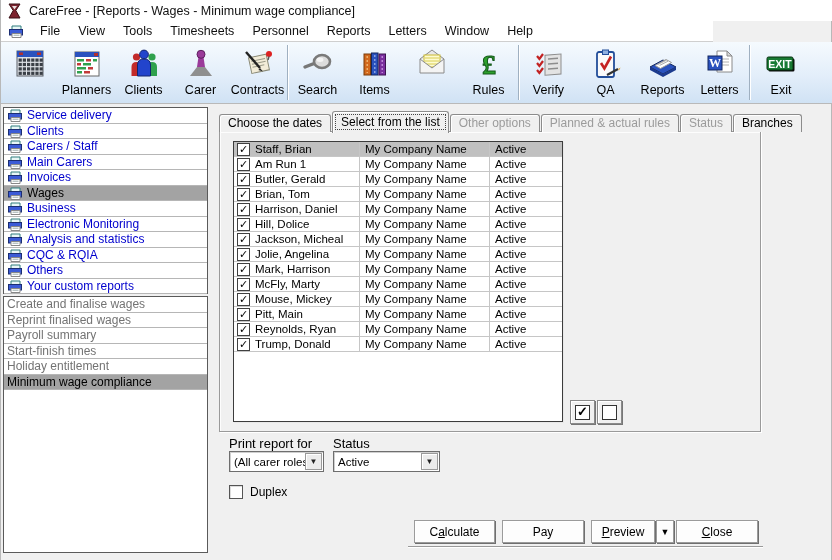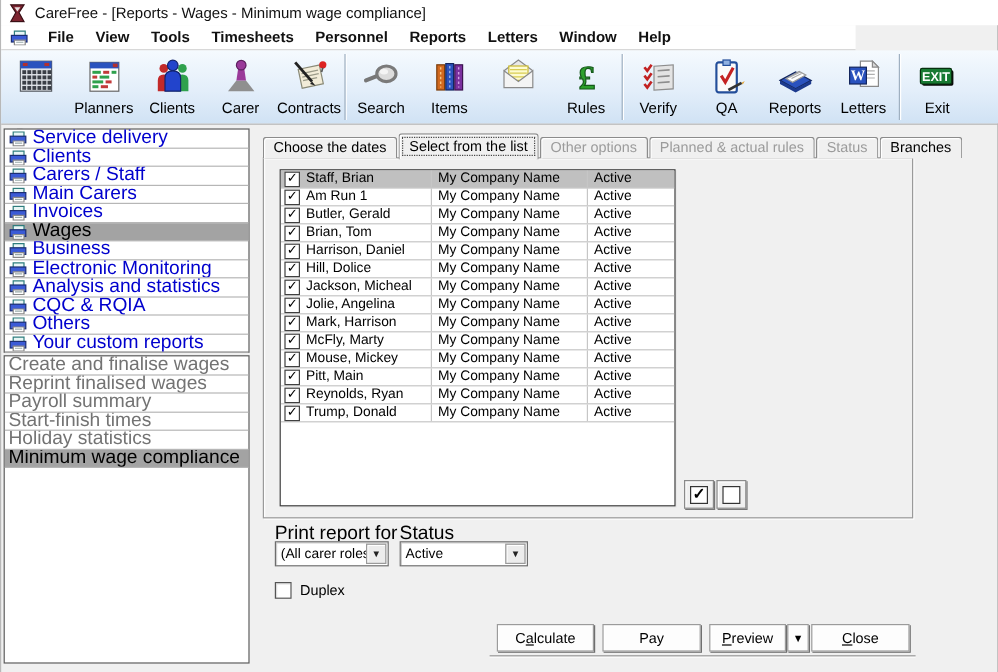--- a/index.html
+++ b/index.html
@@ -12,42 +12,42 @@
   #app{position:absolute;inset:0;border-left:1px solid #b8b8b8;border-right:1px solid #b8b8b8;box-sizing:border-box;}
 
   
   #titlebar{position:absolute;left:0;top:0;width:832px;height:21px;background:#ffffff;
     display:flex;align-items:center;}
   #title-icon{width:15px;height:16px;margin-left:6px;margin-right:7px;display:inline-flex;}
   #title-text{font-size:12.5px;color:#111;white-space:nowrap;}
 
   
   #menubar{position:absolute;left:0;top:21px;width:712px;height:21px;background:#ffffff;
-    border-bottom:1px solid #cfcfcf;display:flex;align-items:center;box-sizing:border-box;font-weight:bold;}
+    border-bottom:1px solid #cfcfcf;display:flex;align-items:center;box-sizing:border-box;}
   #menu-ico{width:17px;height:13px;margin-left:7px;margin-right:6px;display:inline-flex;}
   #menu-items{display:flex;}
   .menu-item{font-size:12.5px;color:#111;padding:2px 9px;cursor:default;}
 
   
   #toolbar{position:absolute;left:0;top:42px;width:832px;height:62px;
     background:linear-gradient(#f5fafe, #e3eefa 55%, #d0e2f4);
     border-bottom:1px solid #b9b9b9;box-sizing:border-box;
     display:flex;align-items:stretch;}
   .titem{display:flex;flex-direction:column;align-items:center;justify-content:flex-start;
     padding-top:5px;cursor:default;}
   .ticon{width:34px;height:34px;display:flex;align-items:center;justify-content:center;}
   .tlabel{font-size:12.5px;color:#000;margin-top:2px;white-space:nowrap;}
   .tsep{width:1px;background:#9fb0c1;margin:3px 1px 3px 1px;box-shadow:1px 0 0 #ffffff;}
 
   
   .side-panel{position:absolute;left:2px;width:205px;background:#ffffff;border:1px solid #5a5a5a;box-sizing:border-box;}
   #cat-panel{top:107px;height:187px;}
   #rep-panel{top:296px;height:257px;}
   .side-item{height:15.5px;display:flex;align-items:center;border-bottom:1px solid #b6b6b6;
-    font-size:16px;box-sizing:border-box;cursor:default;white-space:nowrap;overflow:hidden;text-align:center;}
+    font-size:12px;box-sizing:border-box;cursor:default;white-space:nowrap;overflow:hidden;text-align:center;}
   .side-item .sico{width:17px;height:12px;margin:0 3px 0 3px;flex:0 0 auto;display:inline-flex;}
   #cat-panel .side-item{color:#0000cd;}
   .side-item.selected{background:#a3a3a3;color:#000 !important;}
   #rep-panel .side-item{color:#737373;padding-left:3px;}
 
   
   #tabstrip{position:absolute;left:218px;top:111px;height:21px;display:flex;align-items:flex-end;z-index:3;}
   .tab{height:17px;line-height:17px;padding:0 8px;font-size:12px;color:#000;background:#f0f0f0;
     border:1px solid #8c8c8c;border-bottom:none;border-radius:3px 3px 0 0;
     box-shadow:inset 1px 1px 0 #ffffff;margin-right:1px;cursor:default;white-space:nowrap;}
@@ -74,21 +74,21 @@
 
   .mini-btn{position:absolute;width:25px;height:24px;background:#f0f0f0;border:1px solid #8a8a8a;
     box-shadow:inset 1px 1px 0 #ffffff, 1px 1px 0 #777;display:flex;align-items:center;justify-content:center;
     box-sizing:border-box;padding:0;cursor:default;}
   #select-all-button{left:350px;top:268px;}
   #clear-all-button{left:377px;top:268px;}
   .mini-cbx{width:13px;height:13px;border:1px solid #333;background:#fff;font-size:13px;line-height:11px;
     text-align:center;font-weight:bold;color:#000;}
 
   
-  .lbl{position:absolute;font-size:16px;color:#000;white-space:nowrap;}
+  .lbl{position:absolute;font-size:13px;color:#000;white-space:nowrap;}
   #printfor-label{left:228px;top:436px;}
   #statusfld-label{left:332px;top:436px;}
   .dropdown{position:absolute;height:21px;background:#ffffff;border:1px solid #6e6e6e;
     box-shadow:inset 1px 1px 0 #cfcfcf;display:flex;align-items:center;box-sizing:border-box;cursor:default;}
   #printfor-select{left:228px;top:451px;width:95px;}
   #statusfld-select{left:332px;top:451px;width:107px;}
   .dd-value{flex:1;font-size:11.5px;padding-left:4px;white-space:nowrap;overflow:hidden;color:#000;}
   .dd-btn{width:17px;height:17px;margin-right:1px;background:#ececec;border:1px solid #9a9a9a;
     box-shadow:inset 1px 1px 0 #fff;display:flex;align-items:center;justify-content:center;
     font-size:8px;color:#222;box-sizing:border-box;}
@@ -512,21 +512,21 @@
       <div class="side-item">
         <span>Reprint finalised wages</span>
       </div>
       <div class="side-item">
         <span>Payroll summary</span>
       </div>
       <div class="side-item">
         <span>Start-finish times</span>
       </div>
       <div class="side-item">
-        <span>Holiday statistics</span>
+        <span>Holiday entitlement</span>
       </div>
       <div class="side-item selected">
         <span>Minimum wage compliance</span>
       </div>
     </div>
 
   <div id="tabstrip">
       <div class="tab">Choose the dates</div>
       <div class="tab active">Select from the list</div>
       <div class="tab disabled">Other options</div>

